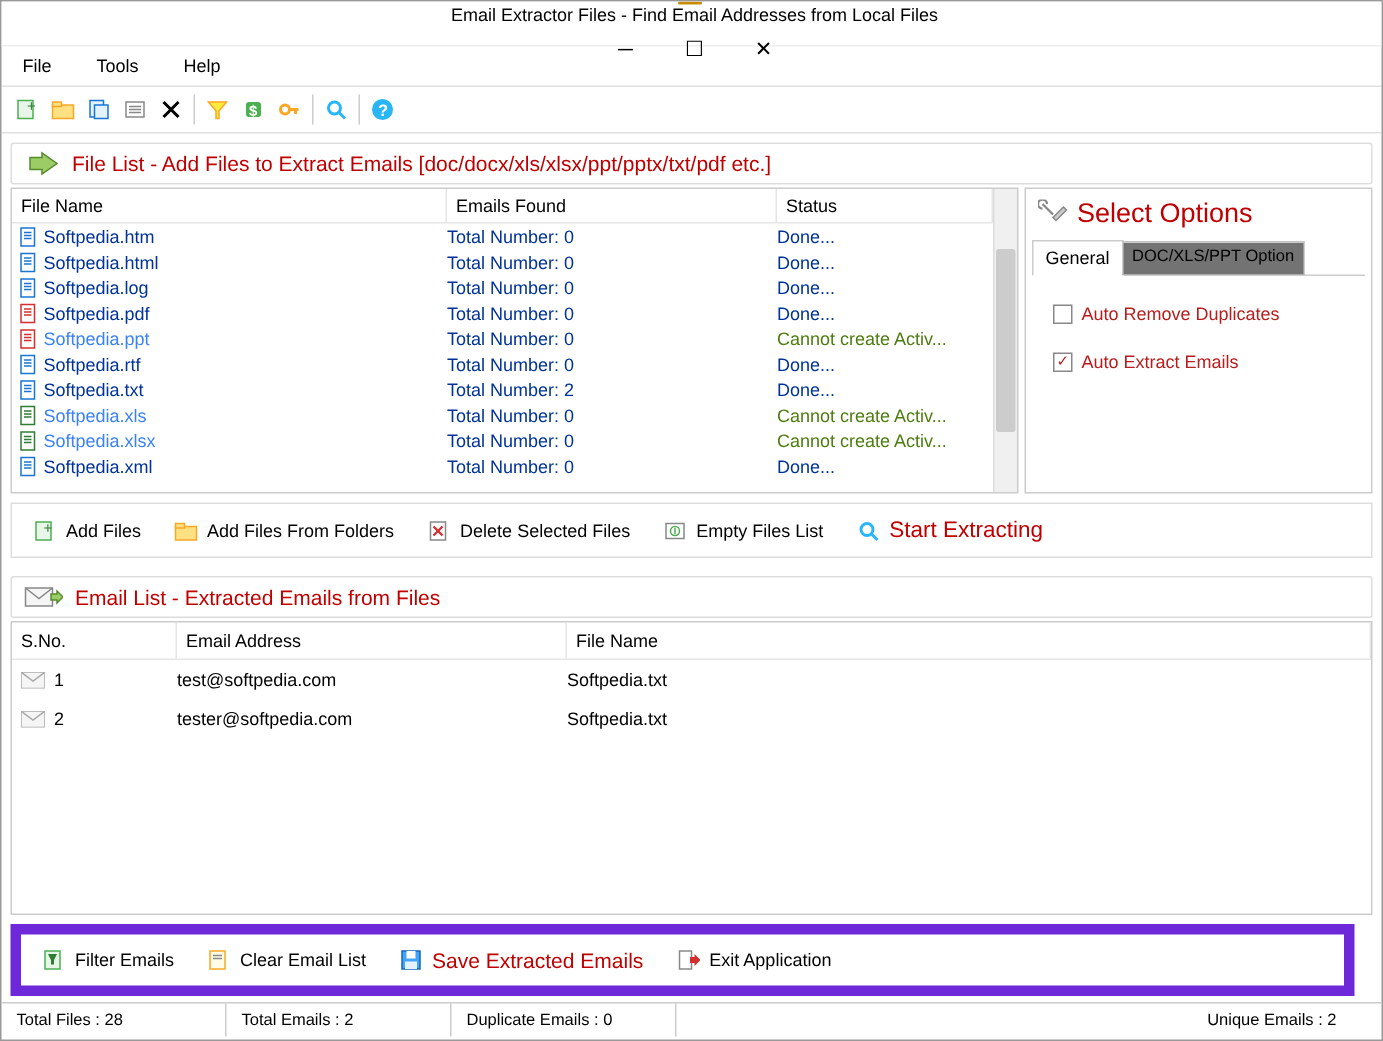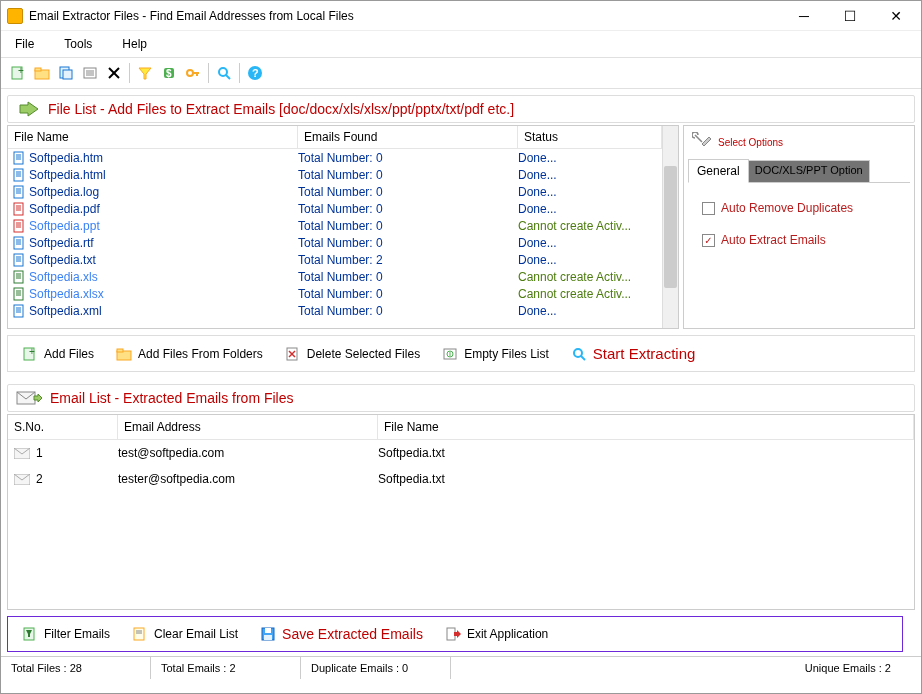--- a/index.html
+++ b/index.html
@@ -1,17 +1,17 @@
 <!DOCTYPE html>
 <html><head>
 <meta charset="utf-8">
 <style>
 * { box-sizing: border-box; margin: 0; padding: 0; }
 body { font-family: "Segoe UI", Tahoma, sans-serif; font-size: 12px; background: #fff; width: 922px; height: 694px; overflow: hidden; display: flex; flex-direction: column; border: 1px solid #999; }
-.titlebar { display: flex; align-items: center; height: 30px; padding: 0 2px 0 6px; background: #fff; border-bottom: 1px solid #eee; }
+.titlebar { display: flex; align-items: center; height: 30px; padding: 0 2px 0 6px; background: #fff; border-bottom: 1px solid #eee; flex-direction: column; }
 .titlebar .app-icon { width: 16px; height: 16px; background: #ffb400; border: 1px solid #c98b00; border-radius: 2px; margin-right: 6px; }
 .titlebar .title { flex: 1; font-size: 12px; color: #000; }
 .win-controls { display: flex; }
 .win-btn { width: 46px; height: 30px; display: flex; align-items: center; justify-content: center; font-size: 14px; color: #000; }
 .menubar { display: flex; gap: 14px; padding: 4px 6px; border-bottom: 1px solid #e0e0e0; }
 .menubar .mitem { padding: 2px 8px; }
 .toolbar { display: flex; align-items: center; gap: 2px; padding: 4px 6px; border-bottom: 1px solid #e0e0e0; }
 .tbtn { width: 22px; height: 22px; display: flex; align-items: center; justify-content: center; border-radius: 2px; font-size: 14px; }
 .tsep { width: 1px; height: 20px; background: #ccc; margin: 0 2px; }
 .section-header { display: flex; align-items: center; gap: 8px; padding: 4px 8px; margin: 6px 6px 2px 6px; border: 1px solid #ddd; border-radius: 2px; }
@@ -30,21 +30,21 @@
 .file-row .c-fname.red { color: #3b82f6; }
 .file-row .c-emails { width: 220px; color: #003399; }
 .file-row .c-status { flex: 1; color: #003399; overflow: hidden; white-space: nowrap; text-overflow: ellipsis; padding-right: 4px; }
 .file-row .c-status.red { color: #4d7c0f; }
 .file-icon { width: 14px; height: 14px; display:inline-block; }
 .filelist-scrollbar { width: 16px; background: #f0f0f0; border-left: 1px solid #ddd; display: flex; flex-direction: column; }
 .sb-track { flex: 1; position: relative; }
 .sb-thumb { position: absolute; left: 1px; right: 1px; top: 20%; height: 60%; background: #ccc; border-radius: 2px; }
 .options-panel { width: 232px; border: 1px solid #ccc; padding: 4px; }
 .options-header { display: flex; align-items: center; gap: 6px; padding: 2px 4px 6px 4px; }
-.options-title { color: #c00000; font-size: 10px; }
+.options-title { color: #c00000; font-size: 18px; }
 .tabs { display: flex; border-bottom: 1px solid #ccc; }
 .tab { padding: 4px 8px; border: 1px solid #ccc; border-bottom: none; background: #fff; margin-right: -1px; font-size: 12px; position: relative; }
 .tab.active { background: #fff; border-bottom: 1px solid #fff; top: 1px; }
 .tab.inactive { background: #737373; font-size: 11px; padding: 3px 6px; margin-top: 2px; }
 .tab-body { padding: 10px 8px; height: 130px; }
 .cb-row { display: flex; align-items: center; gap: 6px; margin: 8px 0 18px 6px; color: #b91c1c; font-size: 12px; }
 .cb { width: 13px; height: 13px; border: 1px solid #888; display: flex; align-items: center; justify-content: center; font-size: 10px; }
 .file-actions { display: flex; align-items: center; gap: 4px; padding: 5px; margin: 0 6px 6px 6px; border: 1px solid #ddd; }
 .abtn { display: flex; align-items: center; gap: 6px; padding: 3px 8px; border: 1px solid transparent; font-size: 12px; }
 .abtn .aicon { width: 16px; height: 16px; display:inline-block; }
@@ -54,21 +54,21 @@
 .eh-col { padding: 5px 6px; border-right: 1px solid #e5e5e5; font-size: 12px; }
 .eh-sno { width: 110px; }
 .eh-email { width: 260px; }
 .eh-fname { flex: 1; }
 .email-body { flex: 1; }
 .email-row { display: flex; align-items: center; height: 26px; font-size: 12px; }
 .ec-sno { width: 110px; padding-left: 6px; display: flex; align-items: center; gap: 6px; }
 .ec-email { width: 260px; }
 .ec-fname { flex: 1; }
 .env-icon { width: 16px; height: 11px; display:inline-block; }
-.bottom-actions { display: flex; align-items: center; gap: 4px; padding: 5px; margin: 6px 18px 0 6px; border: 1px solid #6d28d9; }
+.bottom-actions { display: flex; align-items: center; gap: 4px; padding: 5px; margin: 6px 18px 0 6px; border: 7px solid #6d28d9; }
 .save-btn { color: #c00000; font-size: 14px; }
 .statusbar { display: flex; gap: 0; border-top: 1px solid #ccc; margin-top: 4px; }
 .stat-cell { padding: 5px 10px; border-right: 1px solid #ccc; font-size: 11px; min-width: 150px; }
 .stat-cell:last-child { border-right: none; flex: 1; text-align: right; padding-right: 30px; }
 svg { display: block; }
 </style>
 </head>
 <body>
 
 <div class="titlebar">

